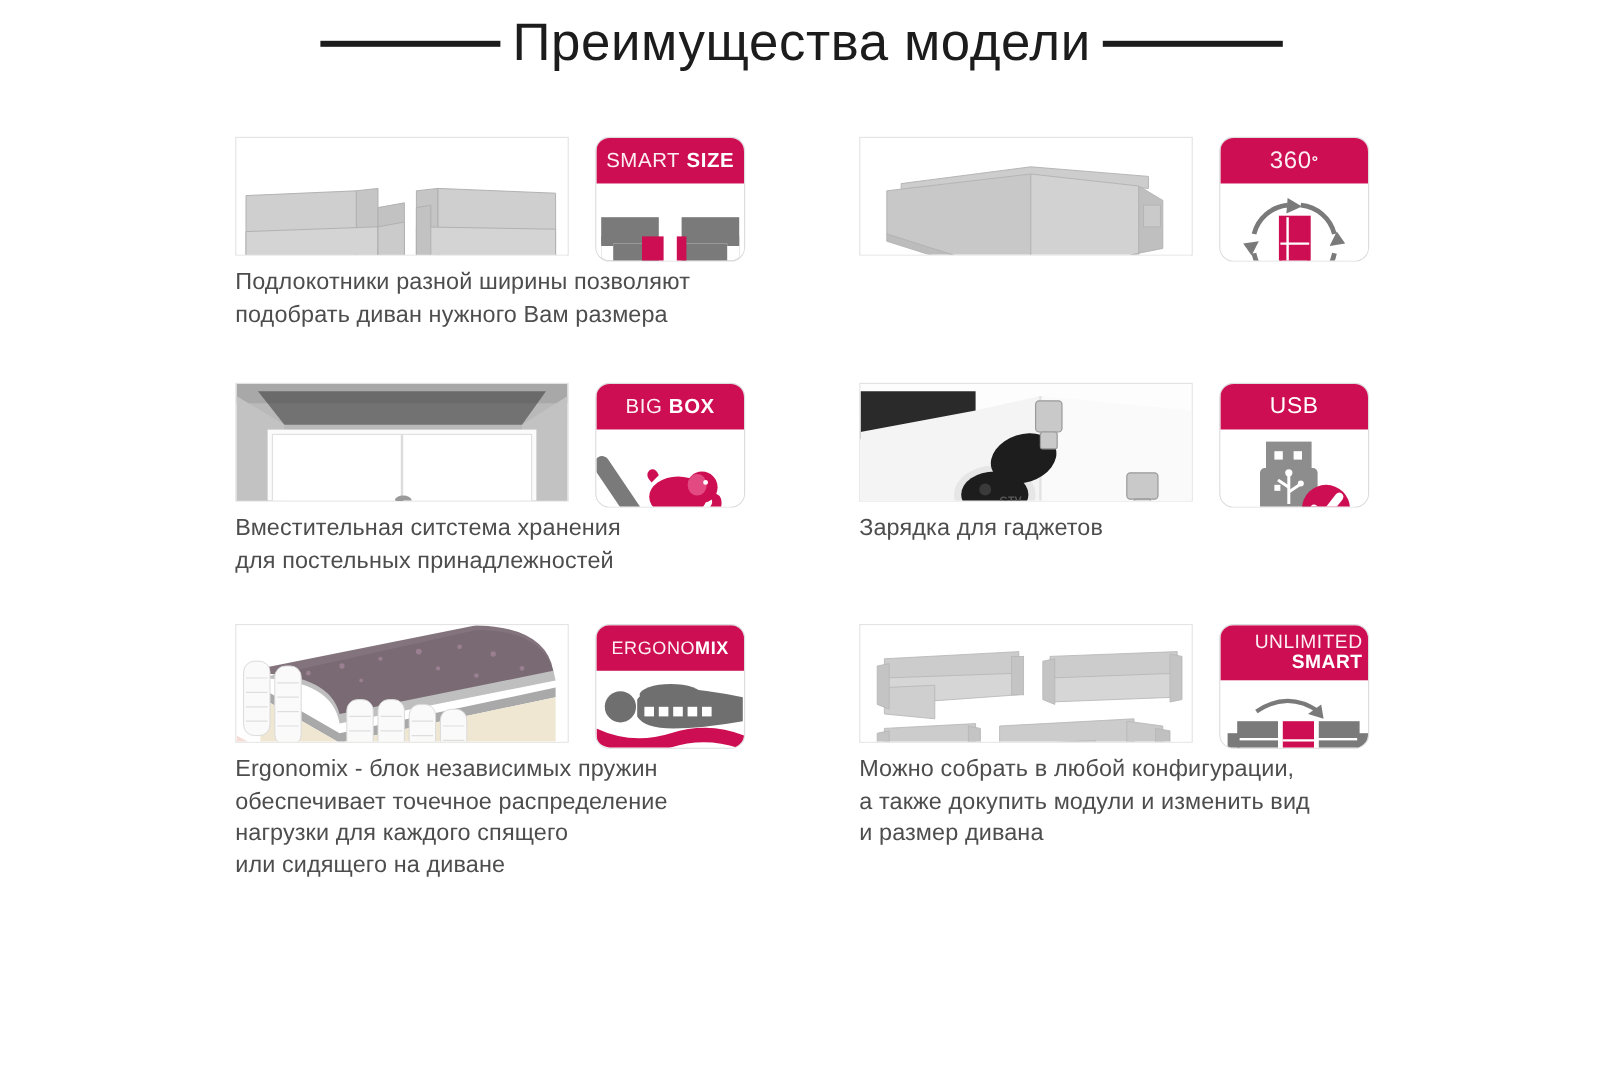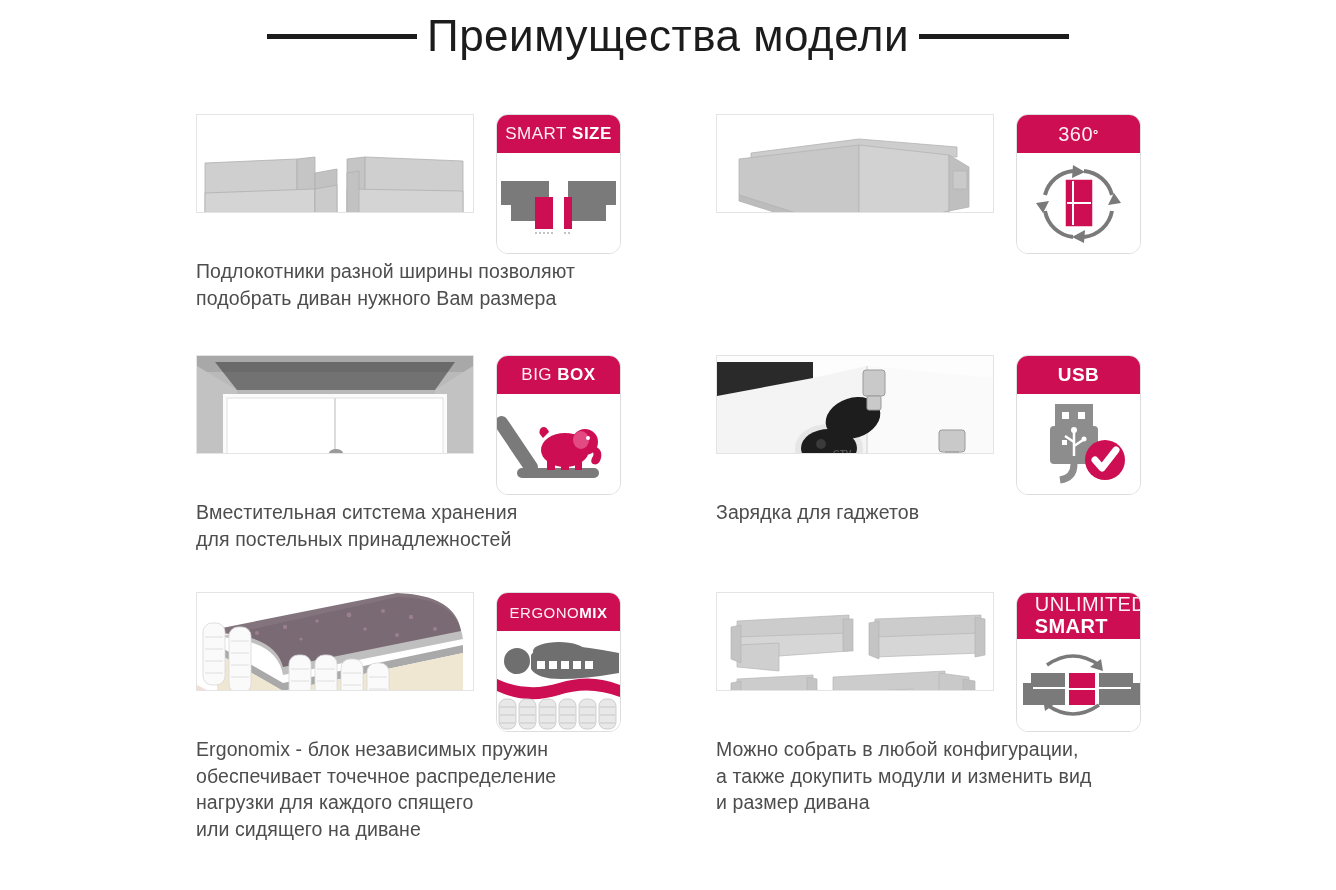--- a/index.html
+++ b/index.html
@@ -44,34 +44,34 @@
     display: flex; gap: 22px; align-items: flex-start;
   }
   .photo {
     width: 278px; height: 99px;
     border: 1px solid #e4e4e4;
     background: #ffffff;
     overflow: hidden; position: relative;
     flex: 0 0 auto;
   }
   .badge {
-    width: 125px; height: 140px;
+    width: 125px; height: 104px;
     border: 1px solid #ddd;
     border-radius: 12px;
     background: #ffffff;
     overflow: hidden; position: relative;
     flex: 0 0 auto;
   }
   .badge-head {
     background: #ce0e52; width: 100%;
     display: flex; align-items: center; justify-content: center;
     color: #fff;
   }
   .badge-head.h1 { height: 38px; font-size: 17px; letter-spacing: .5px; }
-  .badge-head.h2 { height: 46px; font-size: 20px; line-height: 1.08; text-align:left; letter-spacing: .4px; padding-left: 24px; }
+  .badge-head.h2 { height: 46px; font-size: 16px; line-height: 1.08; text-align:right; letter-spacing: .4px; padding-left: 24px; }
   .bh-light { font-weight: 300; opacity: .93; }
   .bh-bold  { font-weight: 700; }
   .badge-body { position: relative; width: 100%; height: calc(100% - 38px); }
   .badge-body.b2 { height: calc(100% - 46px); }
 
   .caption {
     margin-top: 4px;
     font-size: 19.5px; line-height: 1.36;
     color: #4d4d4d; font-weight: 400;
     letter-spacing: 0.1px;
@@ -280,21 +280,21 @@
               <rect x="146" y="14" width="22" height="26" rx="3"></rect>
               <rect x="150" y="40" width="14" height="14" rx="2"></rect>
               <rect x="222" y="74" width="26" height="22" rx="3"></rect>
               <rect x="228" y="96" width="14" height="26" rx="2"></rect>
             </g>
           </svg>
         </div>
         <div class="badge">
           <div class="badge-head h1">
             <span class="bh-light"></span>
-              <span class="bh-bold" style="font-weight:700;font-size:19px">USB</span>
+              <span class="bh-bold" style="font-weight:400;font-size:19px">USB</span>
           </div>
           <div class="badge-body">
             <svg width="123" height="100" viewBox="0 0 123 100">
               <rect width="123" height="100" fill="#fff"></rect>
 
               <rect x="38" y="10" width="38" height="22" fill="#8d8d8d"></rect>
               <rect x="45" y="18" width="7" height="7" fill="#fff"></rect>
               <rect x="61" y="18" width="7" height="7" fill="#fff"></rect>
 
               <rect x="33" y="32" width="48" height="38" rx="4" fill="#8d8d8d"></rect>

